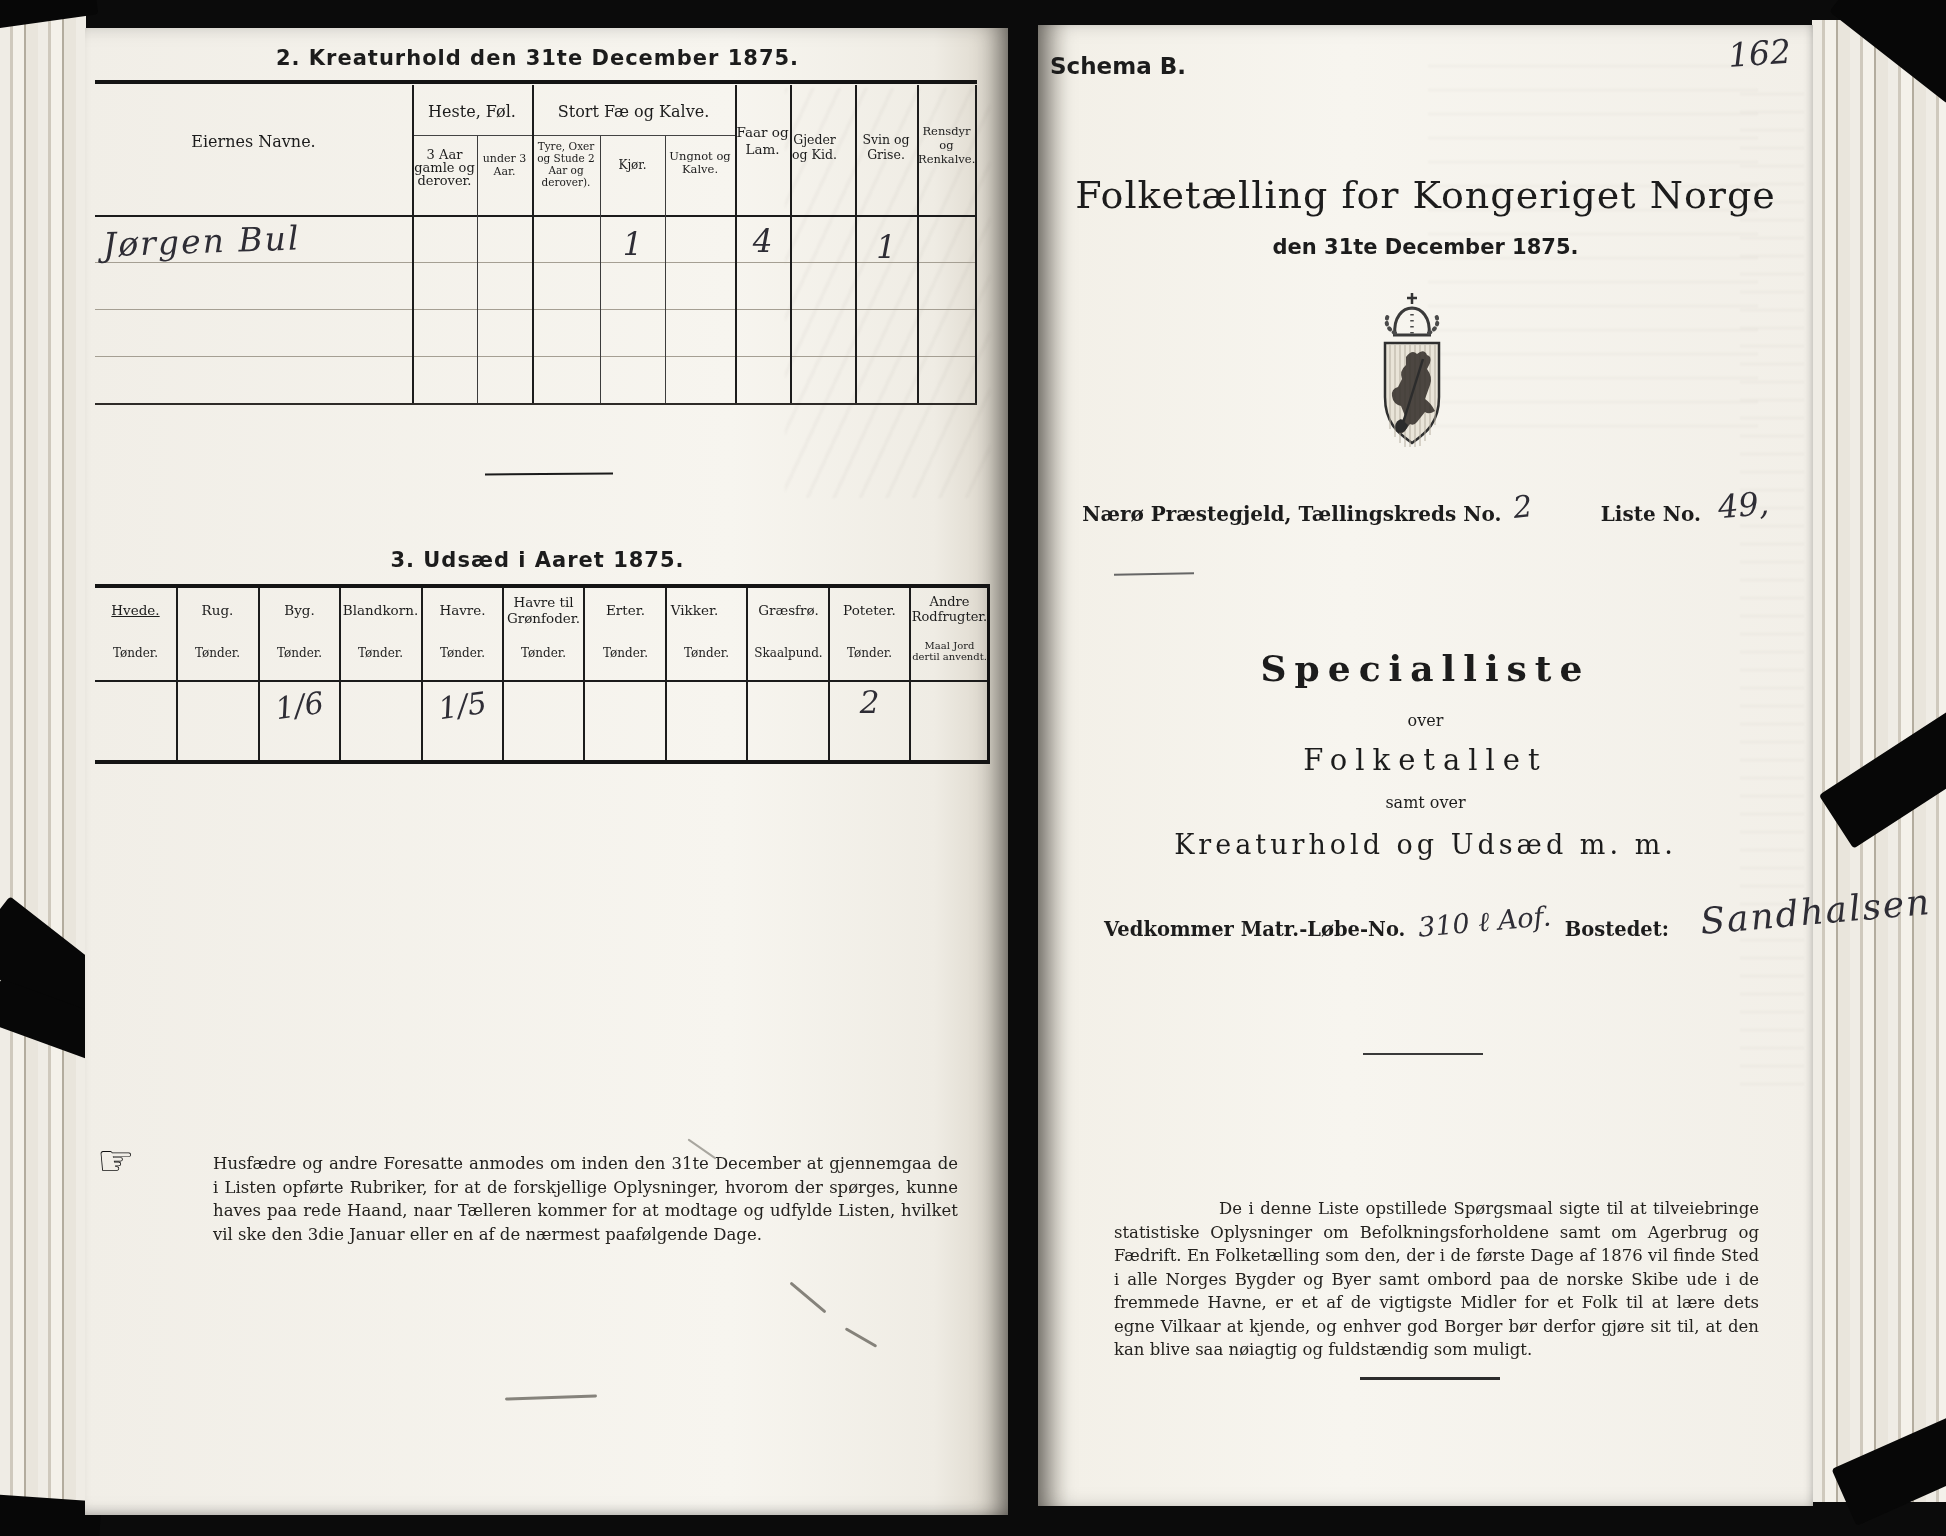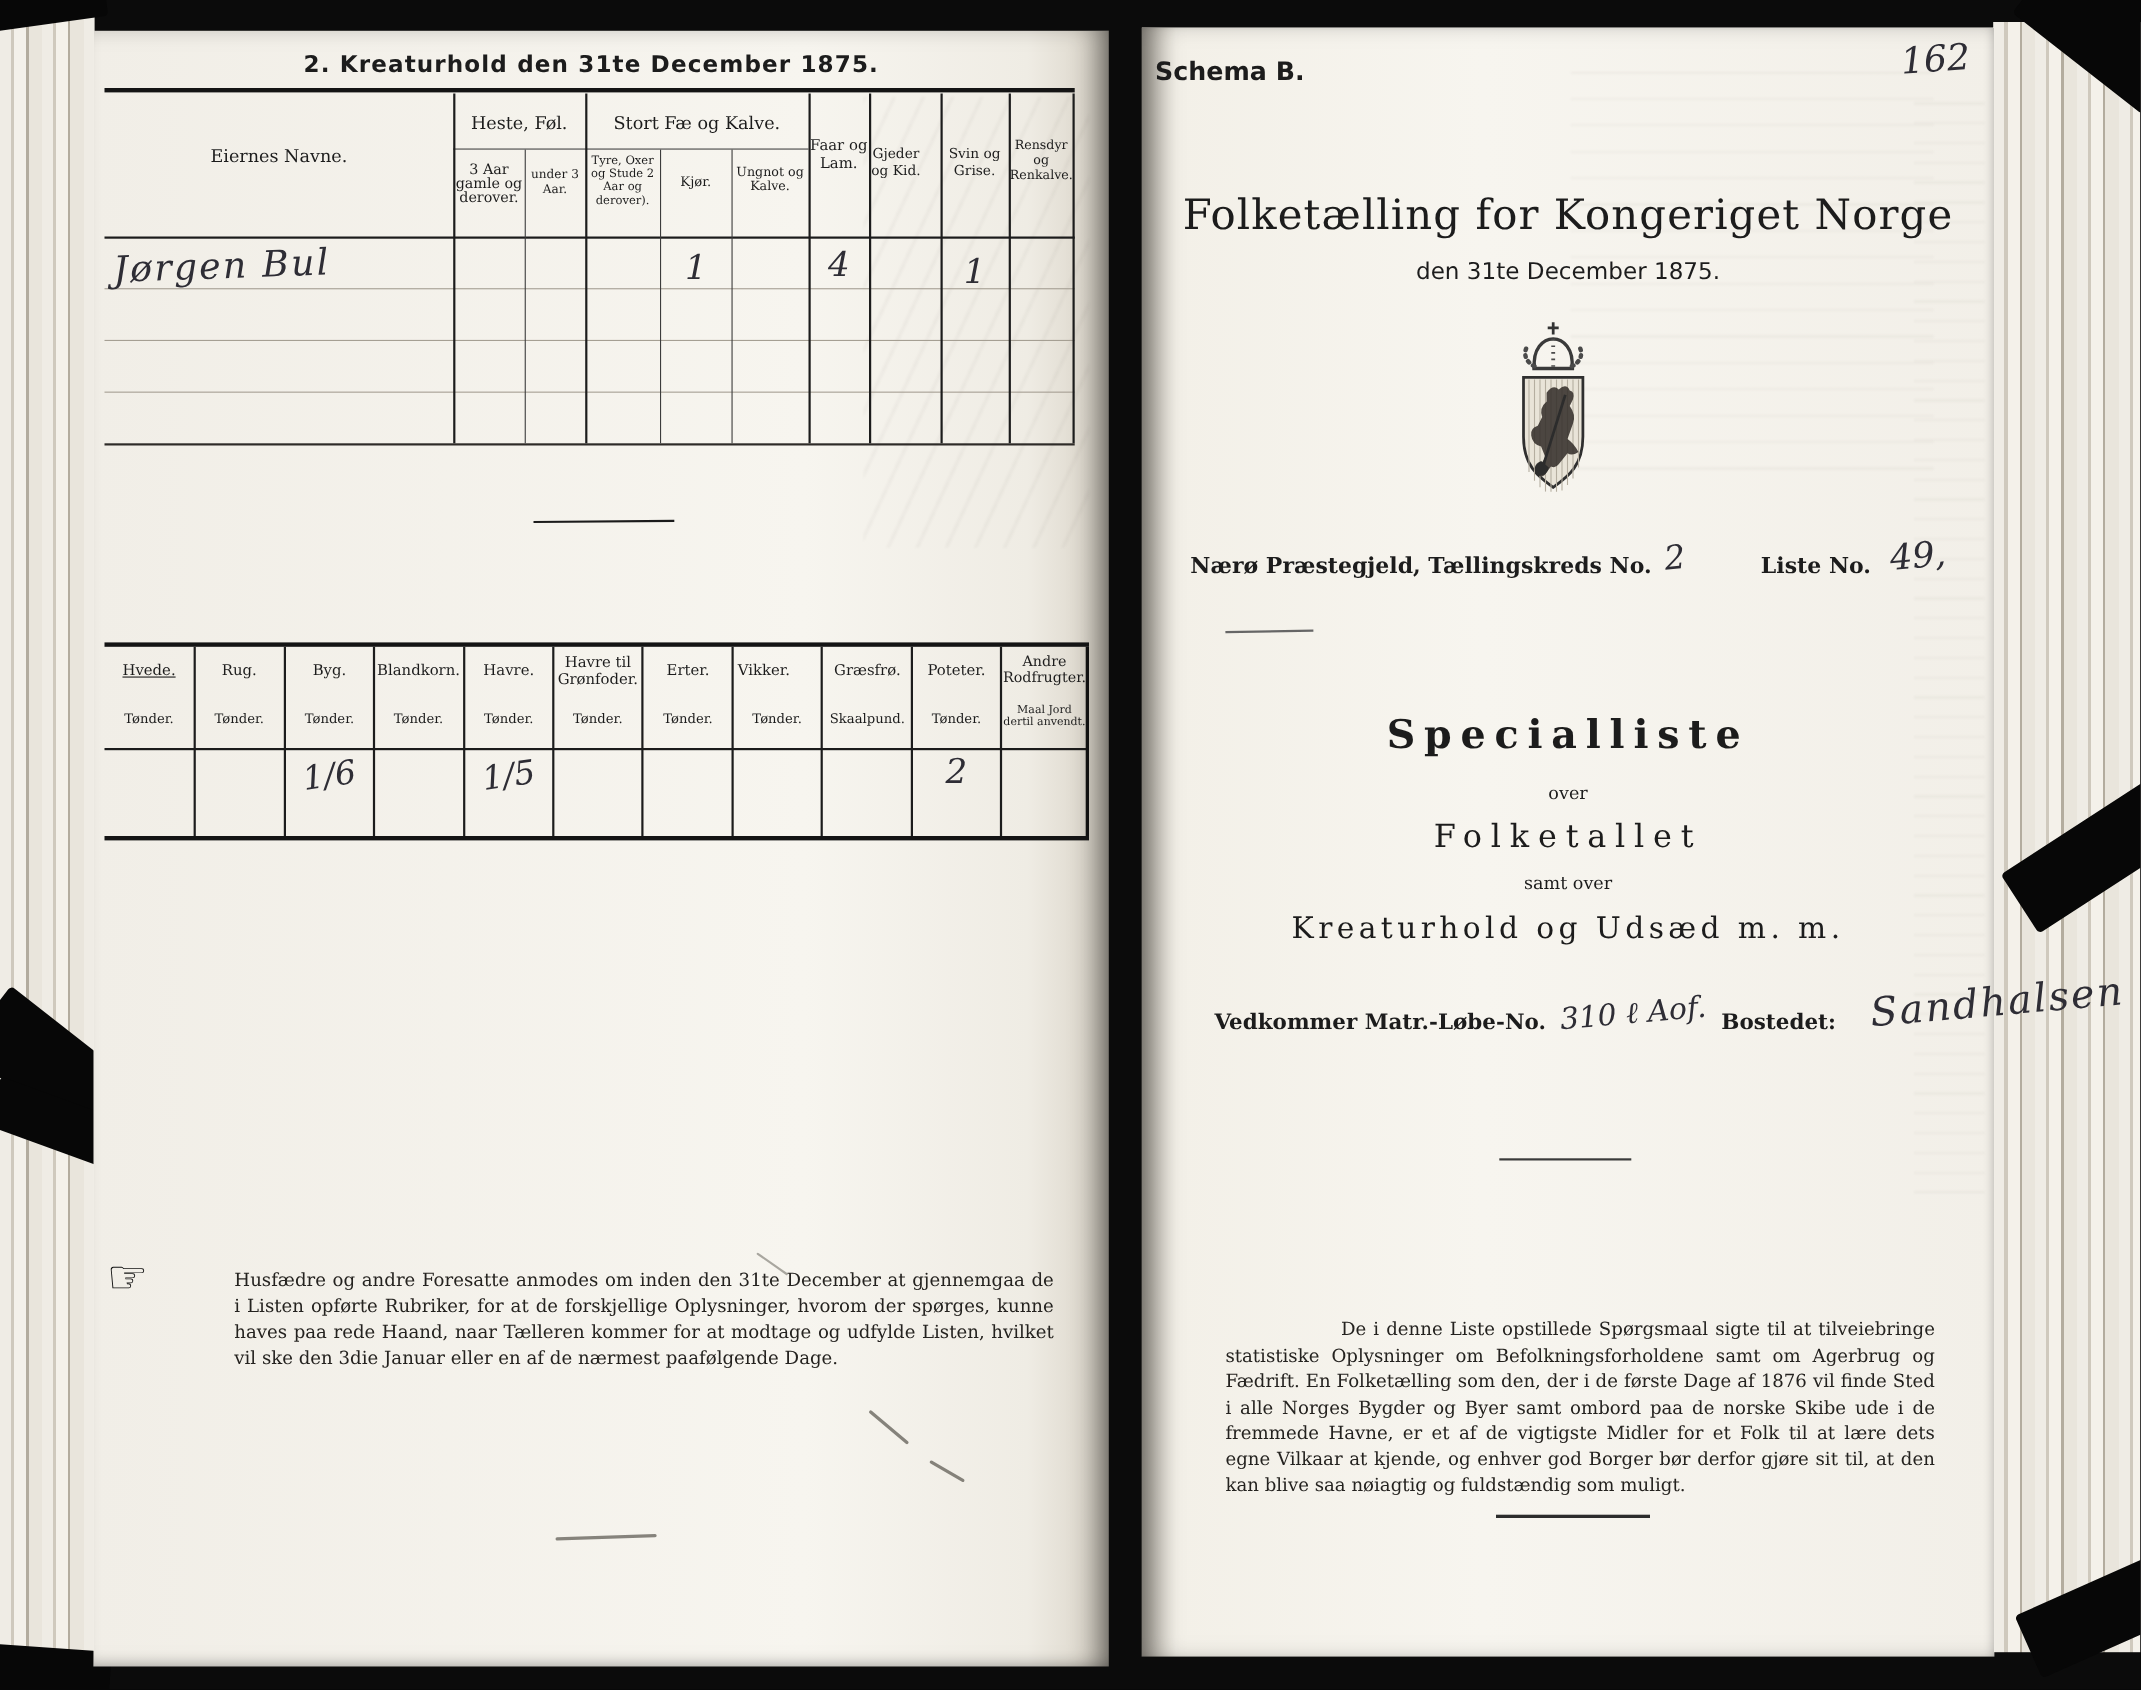--- a/index.html
+++ b/index.html
@@ -85,20 +85,21 @@
       <div class="hdr" style="left:823px;top:44px;width:57px;font-size:11.5px;line-height:14px;">Rensdyr og Renkalve.</div>
 
       <div class="abs hand" style="left:8px;top:140px;width:305px;font-size:33px;transform:rotate(-2deg);letter-spacing:2px;">Jørgen Bul</div>
       <div class="hdr hand" style="left:505px;top:146px;width:65px;font-size:31px;">1</div>
       <div class="hdr hand" style="left:640px;top:143px;width:55px;font-size:31px;">4</div>
       <div class="hdr hand" style="left:760px;top:149px;width:62px;font-size:31px;">1</div>
     </div>
 
     <div class="hl" style="left:400px;top:445px;width:128px;height:2px;transform:rotate(-.5deg);"></div>
 
+    <div class="hdr sans" style="left:0;top:520px;width:905px;font-size:21px;font-weight:bold;letter-spacing:1px;">3. Udsæd i Aaret 1875.</div>
 
     <div class="abs" style="left:10px;top:556px;width:895px;height:186px;">
       <div class="hl" style="left:0;top:0;width:895px;height:4px;background:#141414;"></div>
       <div class="hl" style="left:0;top:96px;width:895px;height:2px;"></div>
       <div class="hl" style="left:0;top:176px;width:895px;height:4px;background:#141414;"></div>
 
       <div class="vl" style="left:81px;top:4px;width:2px;height:172px;"></div>
       <div class="vl" style="left:163px;top:4px;width:2px;height:172px;"></div>
       <div class="vl" style="left:244px;top:4px;width:2px;height:172px;"></div>
       <div class="vl" style="left:326px;top:4px;width:2px;height:172px;"></div>
@@ -150,21 +151,21 @@
 
   <div id="right-page" class="page">
 
     <div class="ghost" style="left:390px;top:40px;width:330px;height:380px;opacity:.5;background:repeating-linear-gradient(180deg,rgba(110,104,92,.10) 0 2px,transparent 2px 24px);"></div>
     <div class="ghost" style="left:702px;top:60px;width:64px;height:1000px;opacity:.5;background:repeating-linear-gradient(0deg,rgba(110,104,92,.10) 0 2px,transparent 2px 18px);"></div>
 
     <div class="abs sans" style="left:12px;top:28px;font-size:23px;font-weight:bold;">Schema B.</div>
     <div class="abs hand" style="left:690px;top:8px;width:85px;font-size:33px;transform:rotate(-4deg);">162</div>
 
     <div class="hdr" style="left:0;top:148px;width:775px;font-size:38px;letter-spacing:1px;">Folketælling for Kongeriget Norge</div>
-    <div class="hdr sans" style="left:0;top:210px;width:775px;font-size:21px;font-weight:normal;">den 31te December 1875.</div>
+    <div class="hdr sans" style="left:0;top:210px;width:775px;font-size:21px;font-weight:bold;">den 31te December 1875.</div>
 
     <div class="abs" style="left:335px;top:266px;width:78px;height:156px;">
       <svg viewBox="0 0 78 156" width="78" height="156">
         <path d="M39 2v11M34 7h10" stroke="#333" stroke-width="2.5" fill="none"></path>
         <path d="M22 44 C20 26 30 17 39 17 C48 17 58 26 56 44" fill="none" stroke="#3a3a3a" stroke-width="3"></path>
         <path d="M20 44 h38" stroke="#3a3a3a" stroke-width="3"></path>
         <path d="M22 42 C14 38 11 30 16 23 M56 42 C64 38 67 30 62 23" stroke="#4a4a4a" stroke-width="4" fill="none" stroke-linecap="round" stroke-dasharray="1.5 4.5"></path>
         <path d="M39 17 v27" stroke="#4a4a4a" stroke-width="3.5" stroke-dasharray="1.5 4.5"></path>
         <path d="M12 52 h54 v54 c0 26 -13 36 -27 46 c-14 -10 -27 -20 -27 -46 Z" fill="#e9e4d8" stroke="#2f2f2f" stroke-width="2.5"></path>
         <g stroke="#b5aea0" stroke-width="1">

